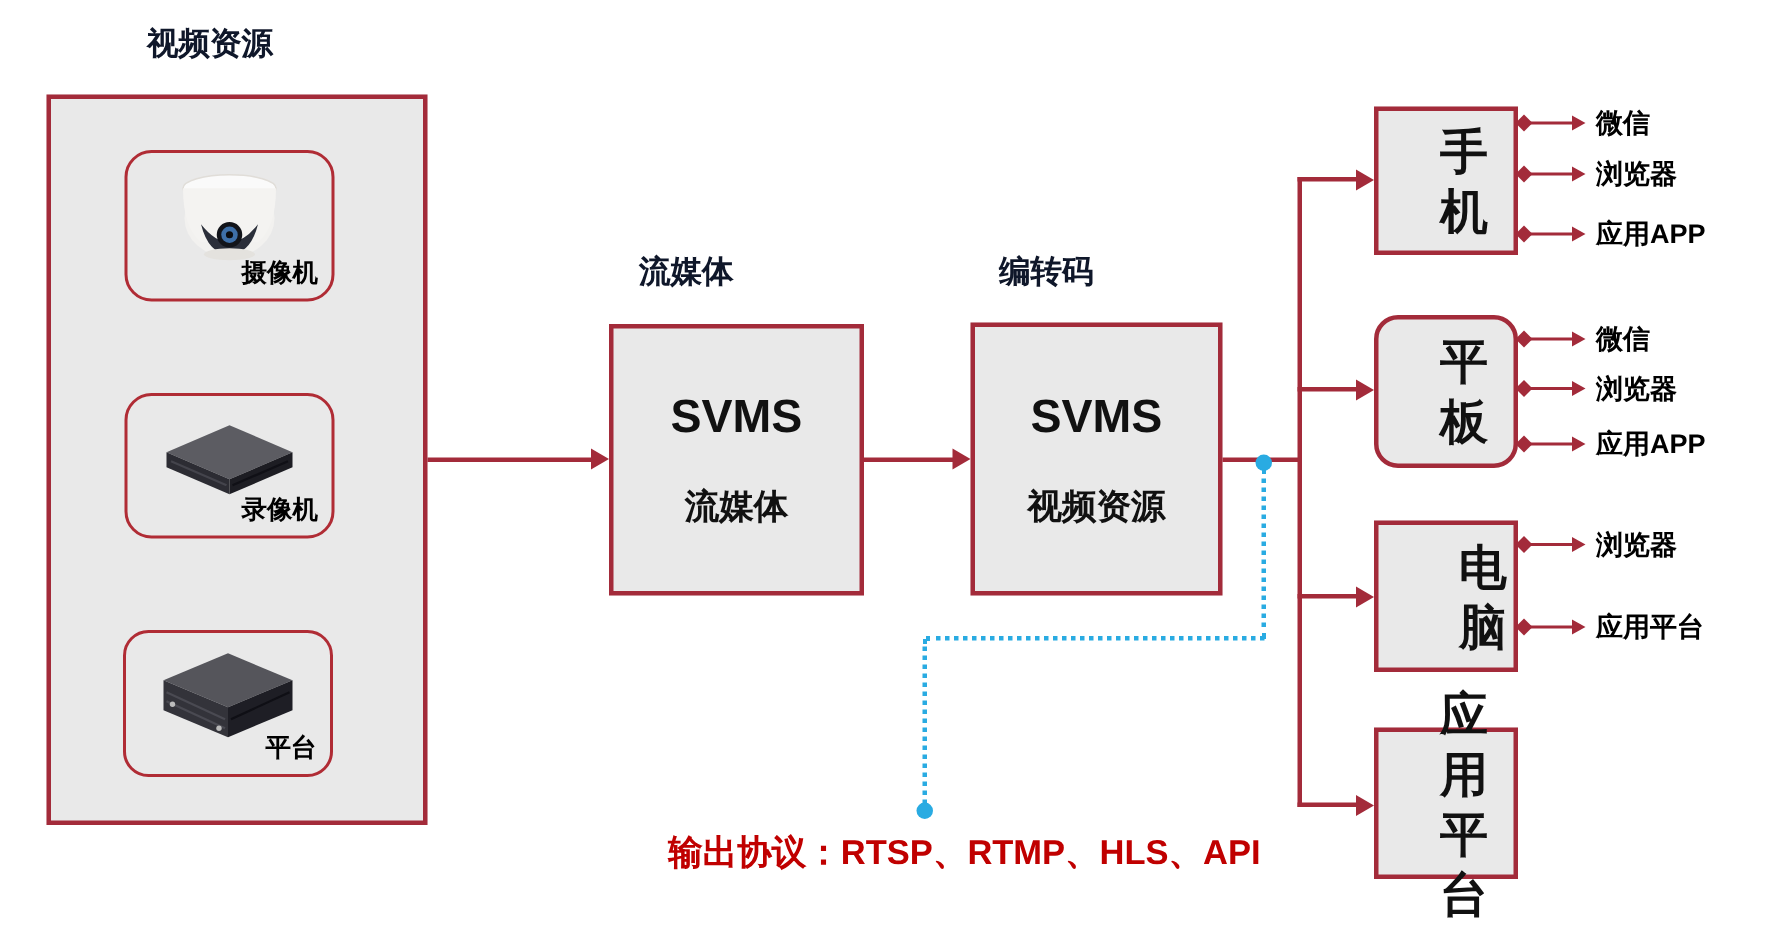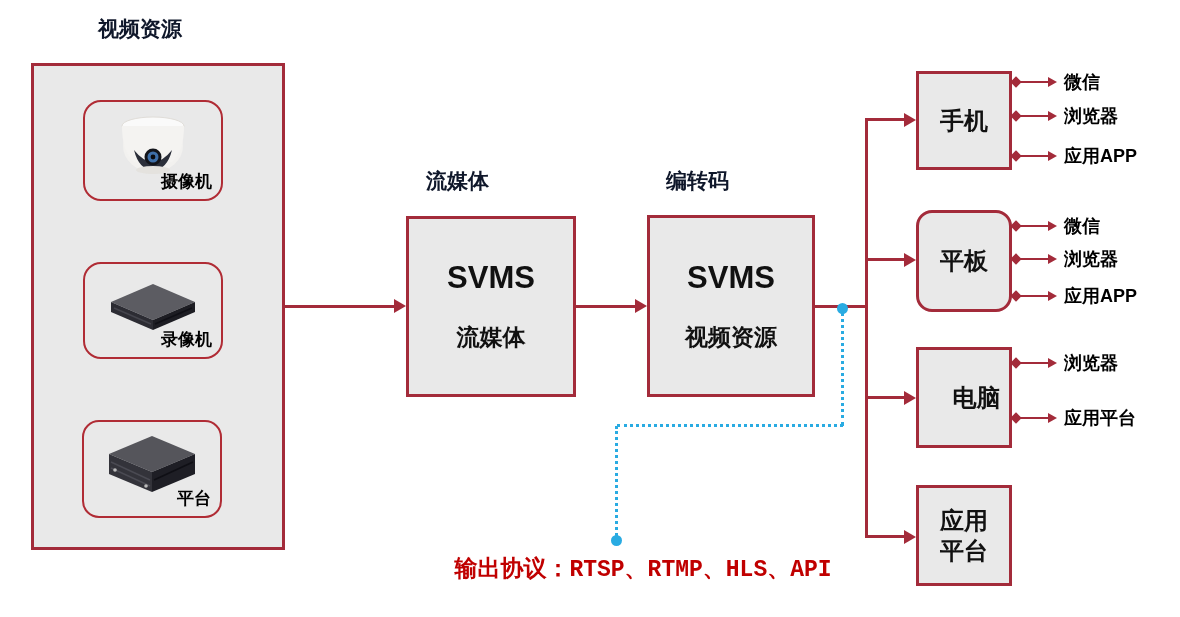--- a/index.html
+++ b/index.html
@@ -47,25 +47,25 @@
     border-top:5px solid transparent;border-bottom:5px solid transparent;
     border-left:9px solid #a32b3a;
   }
   .c-label{margin-left:7px;font-weight:bold;font-size:18px;color:#000;white-space:nowrap;}
   
   .dot-v{position:absolute;width:0;border-left:3px dotted #29abe2;}
   .dot-h{position:absolute;height:0;border-top:3px dotted #29abe2;}
   .cyan-dot{position:absolute;width:11px;height:11px;border-radius:50%;background:#29abe2;}
   .protocol-note{
     position:absolute;left:438px;top:553px;width:410px;text-align:center;
-    color:#c00000;font-weight:bold;font-size:23px;white-space:nowrap;font-family:Liberation Mono, monospace;
+    color:#c00000;font-weight:bold;font-size:23px;white-space:nowrap;
   }
   .svms-line1{font-size:31px;}
   .svms-line2{font-size:23px;margin-top:26px;}
-  .device-label{font-size:24px;line-height:1.25;text-align:center;width:56px;word-break:break-all;}
+  .device-label{font-size:32px;line-height:1.25;text-align:right;width:56px;word-break:break-all;}
 </style>
 </head>
 <body>
 
 <div id="canvas">
 
   <div class="flow-title" style="left:98px;top:15px;width:130px;">视频资源</div>
 
   <div class="panel" style="left:31px;top:63px;width:254px;height:487px;"></div>
 

